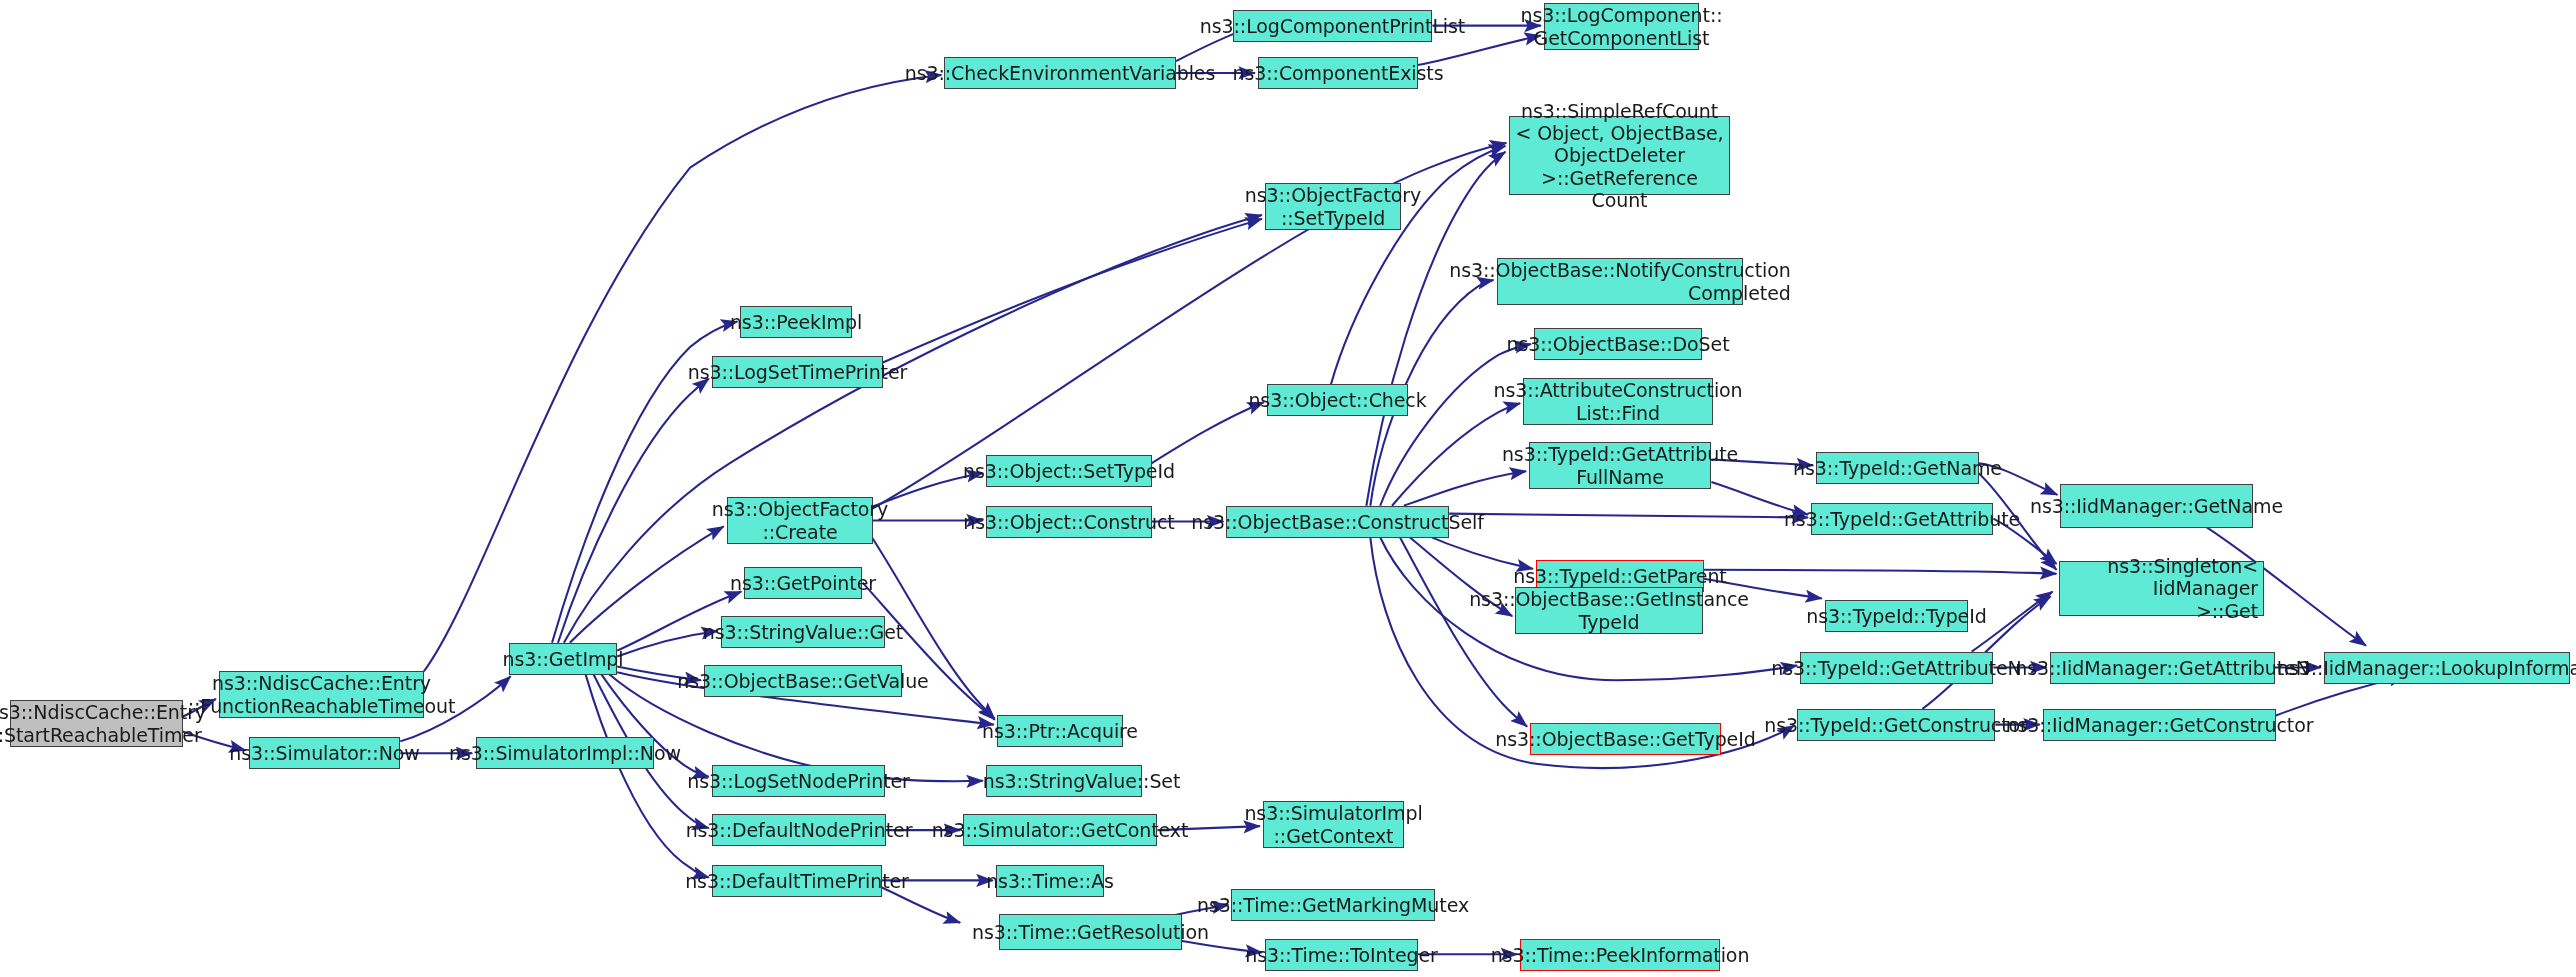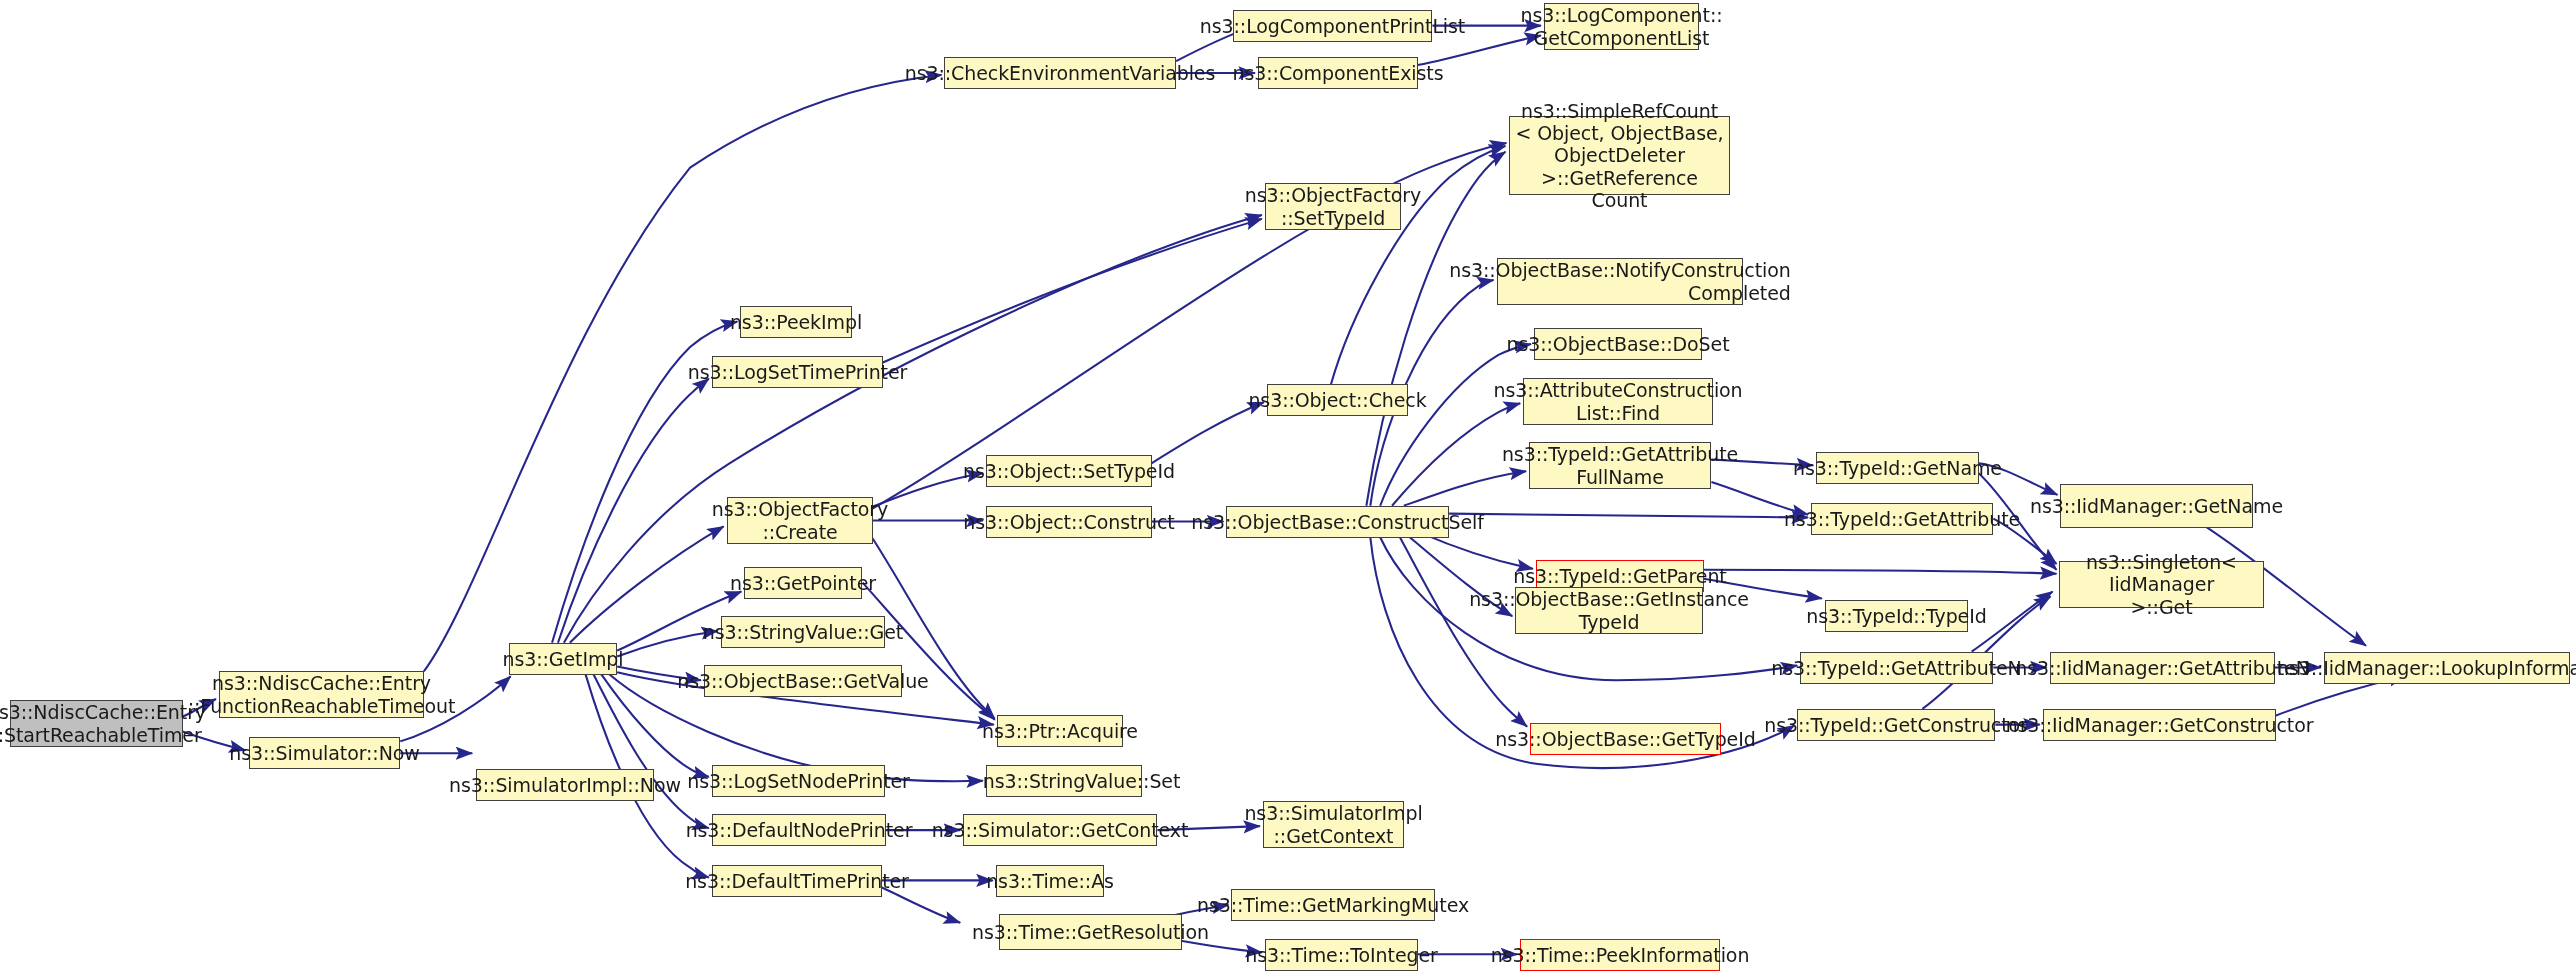--- a/index.html
+++ b/index.html
@@ -23,21 +23,21 @@
     height: 978px;
     pointer-events: none;
   }
   .node {
     position: absolute;
     box-sizing: border-box;
     display: flex;
     align-items: center;
     justify-content: center;
     text-align: center;
-    background: #fef9c3;
+    background: #5eead4;
     border: 1.5px solid #404040;
     color: #1a1a1a;
     font-size: 19px;
     line-height: 1.16;
     letter-spacing: -0.1px;
     white-space: pre-line;
     padding: 0 5px;
     z-index: 5;
   }
   .node.red {
@@ -125,21 +125,21 @@
         <path d="M1438,968 L1539,968" marker-end="url(#arrow)"></path>
       </g>
   </svg>
 
   <div id="nodes">
       <div class="node current" style="left: 10px; top: 700px; width: 173px; height: 47px;">ns3::NdiscCache::Entry
 ::StartReachableTimer</div>
       <div class="node" style="left: 219px; top: 671px; width: 205px; height: 47px;">ns3::NdiscCache::Entry
 ::FunctionReachableTimeout</div>
       <div class="node" style="left: 249px; top: 737px; width: 151px; height: 32px;">ns3::Simulator::Now</div>
-      <div class="node" style="left: 476px; top: 737px; width: 178px; height: 32px; margin-top: 32px;">ns3::SimulatorImpl::Now</div>
+      <div class="node" style="left: 476px; top: 737px; width: 178px; height: 32px;">ns3::SimulatorImpl::Now</div>
       <div class="node" style="left: 509px; top: 643px; width: 108px; height: 32px;">ns3::GetImpl</div>
       <div class="node" style="left: 740px; top: 306px; width: 112px; height: 32px;">ns3::PeekImpl</div>
       <div class="node" style="left: 712px; top: 356px; width: 171px; height: 32px;">ns3::LogSetTimePrinter</div>
       <div class="node" style="left: 727px; top: 497px; width: 146px; height: 47px;">ns3::ObjectFactory
 ::Create</div>
       <div class="node" style="left: 744px; top: 567px; width: 118px; height: 32px;">ns3::GetPointer</div>
       <div class="node" style="left: 721px; top: 616px; width: 164px; height: 32px;">ns3::StringValue::Get</div>
       <div class="node" style="left: 704px; top: 665px; width: 198px; height: 32px;">ns3::ObjectBase::GetValue</div>
       <div class="node" style="left: 712px; top: 765px; width: 173px; height: 32px;">ns3::LogSetNodePrinter</div>
       <div class="node" style="left: 712px; top: 814px; width: 174px; height: 32px;">ns3::DefaultNodePrinter</div>
@@ -165,21 +165,21 @@
       <div class="node" style="left: 1816px; top: 452px; width: 163px; height: 32px;">ns3::TypeId::GetName</div>
       <div class="node" style="left: 1811px; top: 503px; width: 182px; height: 32px;">ns3::TypeId::GetAttribute</div>
       <div class="node red" style="left: 1536px; top: 560px; width: 168px; height: 32px;">ns3::TypeId::GetParent</div>
       <div class="node" style="left: 1515px; top: 587px; width: 188px; height: 47px;">ns3::ObjectBase::GetInstance
 TypeId</div>
       <div class="node" style="left: 1825px; top: 600px; width: 143px; height: 32px;">ns3::TypeId::TypeId</div>
       <div class="node" style="left: 1800px; top: 652px; width: 193px; height: 32px;">ns3::TypeId::GetAttributeN</div>
       <div class="node red" style="left: 1530px; top: 723px; width: 191px; height: 32px;">ns3::ObjectBase::GetTypeId</div>
       <div class="node" style="left: 1797px; top: 709px; width: 198px; height: 32px;">ns3::TypeId::GetConstructor</div>
       <div class="node" style="left: 2060px; top: 484px; width: 193px; height: 44px;">ns3::IidManager::GetName</div>
-      <div class="node" style="left: 2059px; top: 561px; width: 205px; height: 47px;">ns3::Singleton&lt; IidManager
+      <div class="node" style="left: 2059px; top: 561px; width: 205px; height: 55px; text-align: right;">ns3::Singleton&lt; IidManager
 &gt;::Get</div>
       <div class="node" style="left: 2050px; top: 652px; width: 225px; height: 32px;">ns3::IidManager::GetAttributeN</div>
       <div class="node" style="left: 2043px; top: 709px; width: 233px; height: 32px;">ns3::IidManager::GetConstructor</div>
       <div class="node" style="left: 2324px; top: 652px; width: 246px; height: 32px;">ns3::IidManager::LookupInformation</div>
       <div class="node" style="left: 986px; top: 455px; width: 166px; height: 32px;">ns3::Object::SetTypeId</div>
       <div class="node" style="left: 986px; top: 506px; width: 166px; height: 32px;">ns3::Object::Construct</div>
       <div class="node" style="left: 1267px; top: 384px; width: 141px; height: 32px;">ns3::Object::Check</div>
       <div class="node" style="left: 1226px; top: 506px; width: 223px; height: 32px;">ns3::ObjectBase::ConstructSelf</div>
       <div class="node" style="left: 997px; top: 715px; width: 126px; height: 32px;">ns3::Ptr::Acquire</div>
       <div class="node" style="left: 986px; top: 765px; width: 156px; height: 32px; padding-left: 40px;">ns3::StringValue::Set</div>

